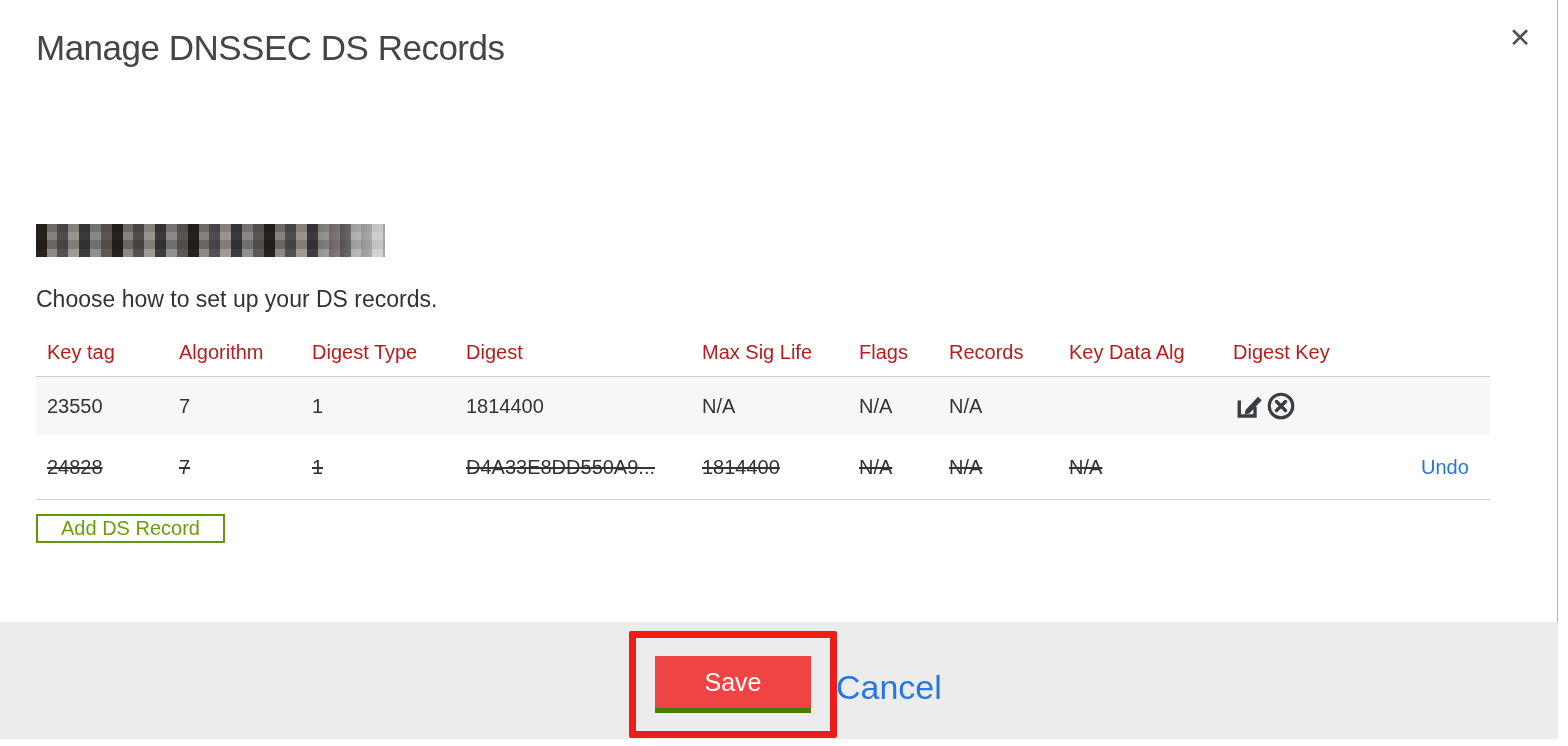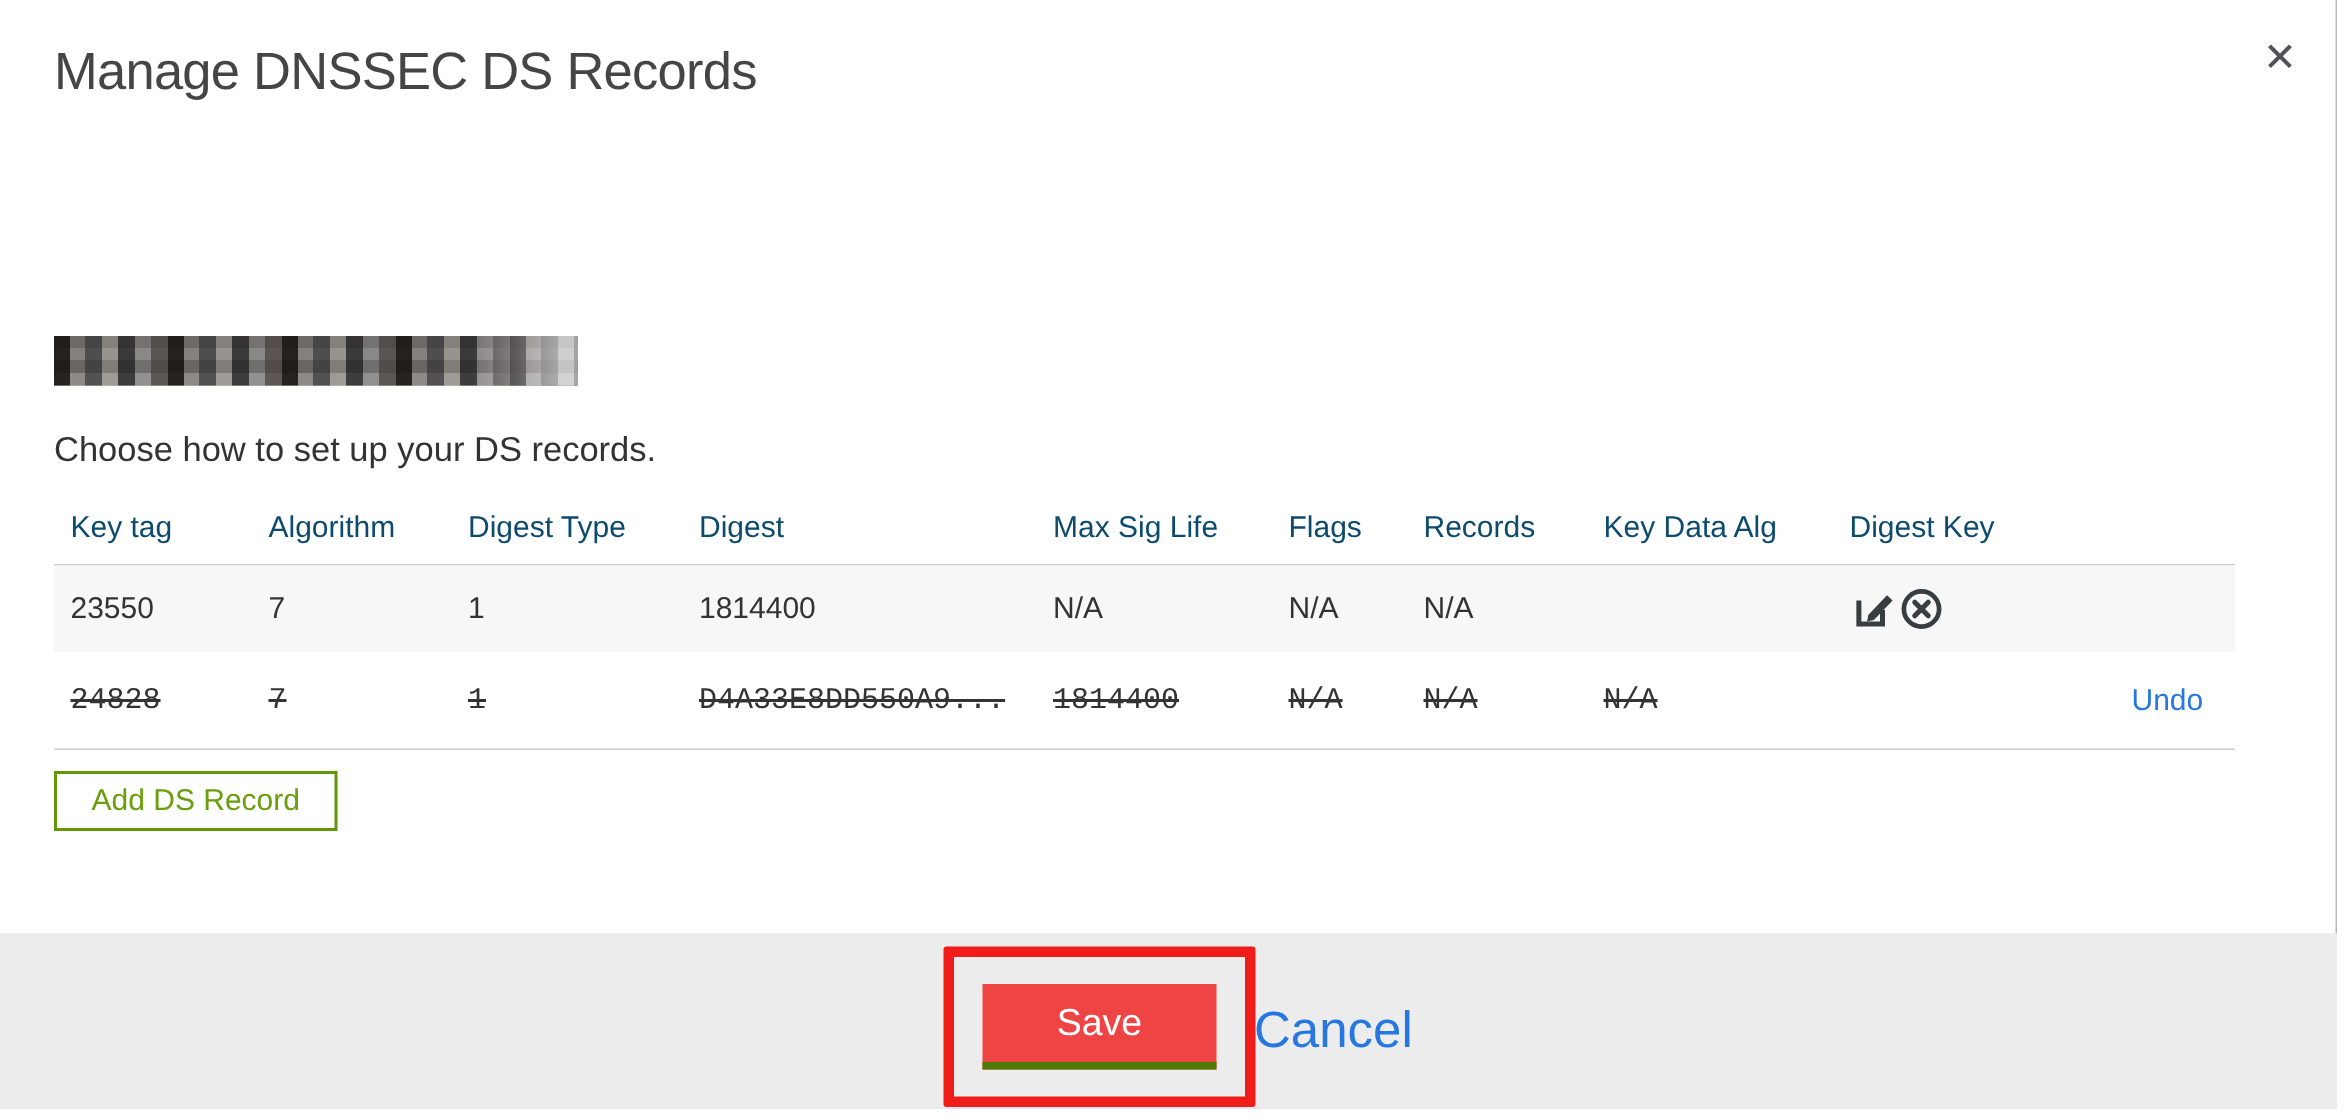--- a/index.html
+++ b/index.html
@@ -30,32 +30,32 @@
 
   .instruction { position:absolute; left:36px; top:286px; font-size:23px; color:#333; }
 
   
   .ds-table { position:absolute; left:36px; top:328px; width:1454px; font-size:20px; color:#333; }
   .t-row { display:grid;
            grid-template-columns:132px 133px 154px 236px 157px 90px 120px 164px 188px 1fr;
            align-items:center; }
   .t-row > div { padding-left:11px; white-space:nowrap; overflow:hidden; }
   .t-head { height:49px; border-bottom:1px solid #cfcfcf; }
-  .t-head > div { color:#0c4a6e; }
+  .t-head > div { color:#b91c1c; }
   .row-1 { height:58px; background:#f7f7f7; }
   .row-2 { height:65px; background:#fff; border-bottom:1px solid #cfcfcf; }
-  .struck span.val { text-decoration:line-through;font-family:Liberation Mono, monospace; }
+  .struck span.val { text-decoration:line-through; }
   .cell-actions { display:flex; justify-content:flex-start; align-items:center;
                   padding-right:6px; gap:1px; }
   .icon-btn { width:31px; height:31px; cursor:pointer; display:inline-flex;
               align-items:center; justify-content:center; }
   .undo-link { color:#2677e0; cursor:pointer; text-decoration:none; font-size:20px; }
 
   
-  .add-btn { position:absolute; left:36px; top:514px; height:40px; padding:0 23px;
+  .add-btn { position:absolute; left:36px; top:514px; height:29px; padding:0 23px;
              background:#fff; border:2px solid #639708; color:#699f0b; font-size:20px;
              display:flex; align-items:center; cursor:pointer; }
 
   
   .footer { position:absolute; left:0; top:622px; width:1558px; height:117px; background:#ececec; }
   .save-btn { position:absolute; left:655px; top:656px; width:156px; height:57px;
               background:#ef4444; border:none; border-bottom:5px solid #4c7a02;
               color:#fff; font-size:25px; cursor:pointer;
               font-family:"Liberation Sans","DejaVu Sans",sans-serif; }
   .cancel-link { position:absolute; left:836px; top:668px; font-size:34px;

